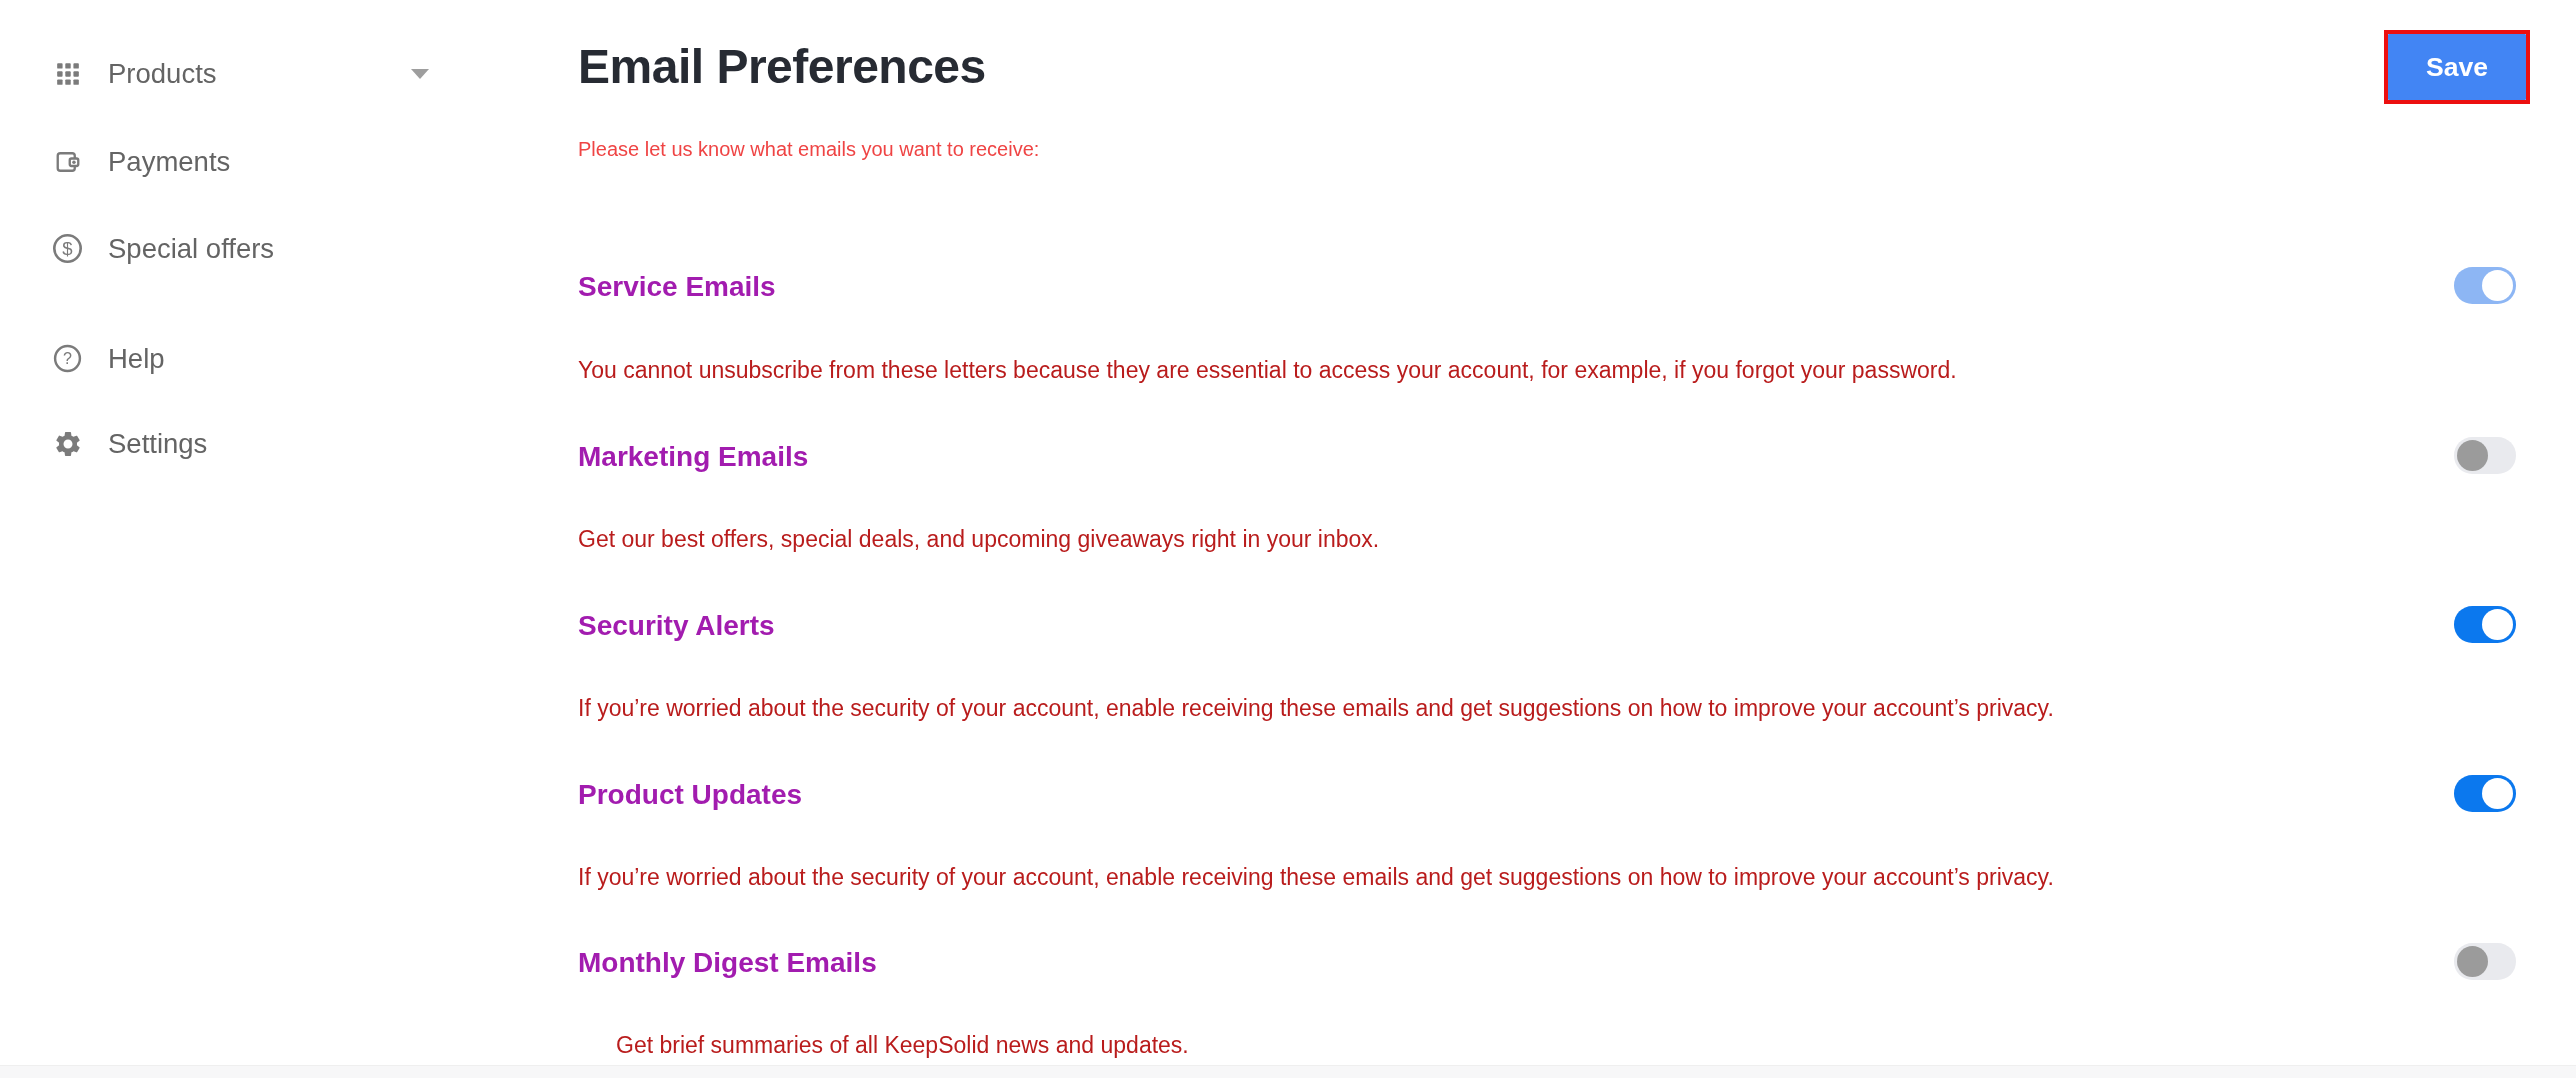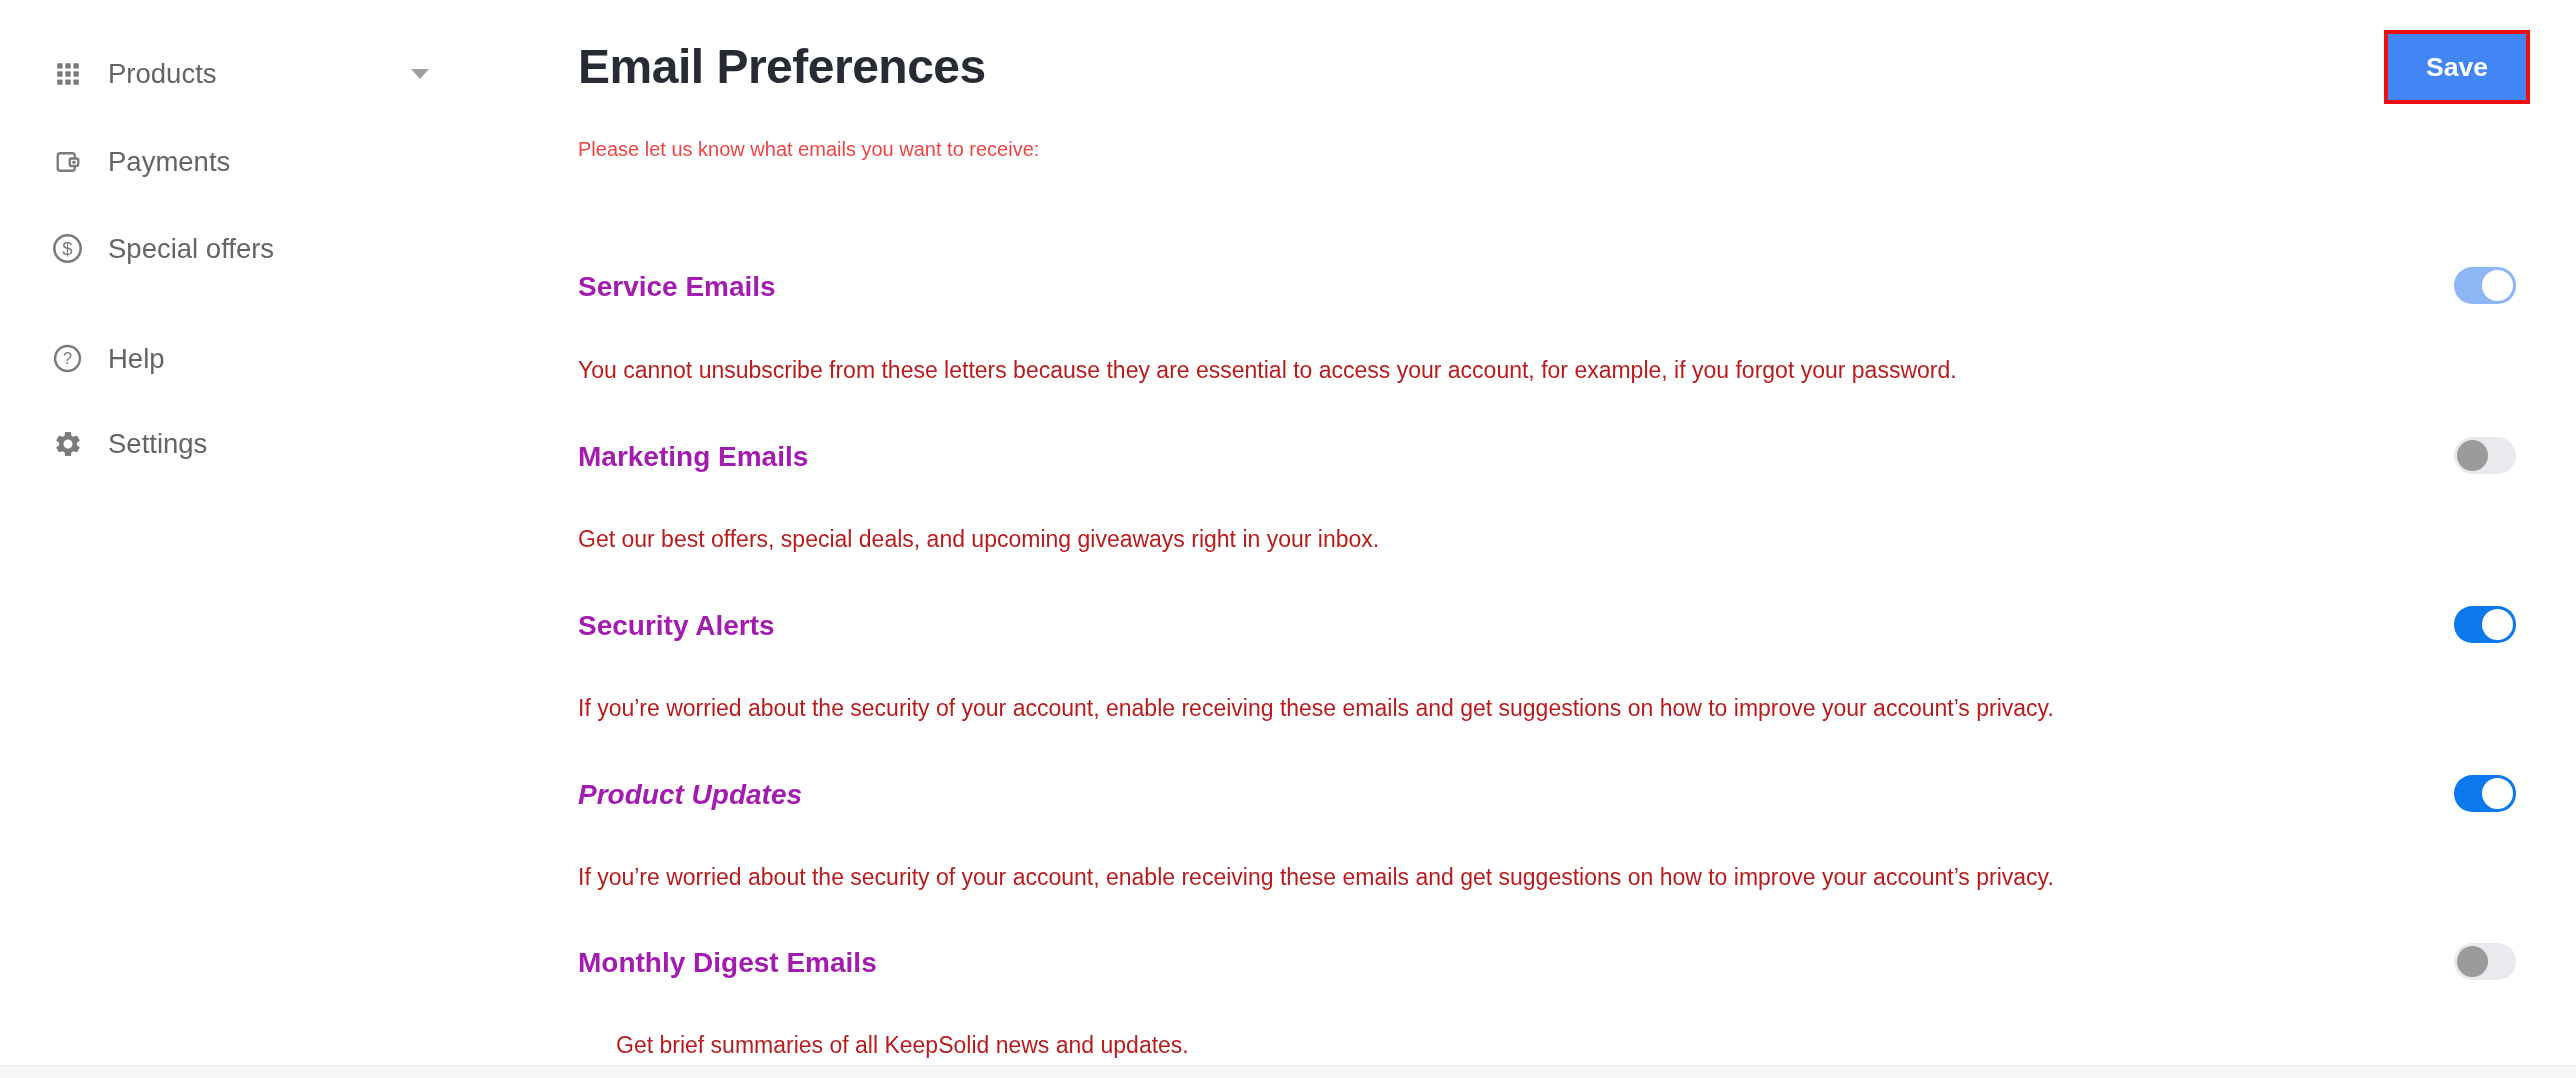--- a/index.html
+++ b/index.html
@@ -205,21 +205,21 @@
 
   <h2 class="pref-title" style="top:268px;">Service Emails</h2>
   <p class="pref-desc" style="top:354px;">You cannot unsubscribe from these letters because they are essential to access your account, for example, if you forgot your password.</p>
 
   <h2 class="pref-title" style="top:438px;">Marketing Emails</h2>
   <p class="pref-desc" style="top:523px;">Get our best offers, special deals, and upcoming giveaways right in your inbox.</p>
 
   <h2 class="pref-title" style="top:607px;">Security Alerts</h2>
   <p class="pref-desc" style="top:692px;">If you’re worried about the security of your account, enable receiving these emails and get suggestions on how to improve your account’s privacy.</p>
 
-  <h2 class="pref-title" style="top:776px;font-style:italic;">Product Updates</h2>
+  <h2 class="pref-title" style="top:776px;">Product Updates</h2>
   <p class="pref-desc" style="top:861px;">If you’re worried about the security of your account, enable receiving these emails and get suggestions on how to improve your account’s privacy.</p>
 
   <h2 class="pref-title" style="top:944px;">Monthly Digest Emails</h2>
   <p class="pref-desc" style="top:1029px;margin-left:38px;">Get brief summaries of all KeepSolid news and updates.</p>
 
 </main>
 
 <div class="toggle state-on-disabled" style="top:267px;">
     <span class="knob"></span>
   </div>

